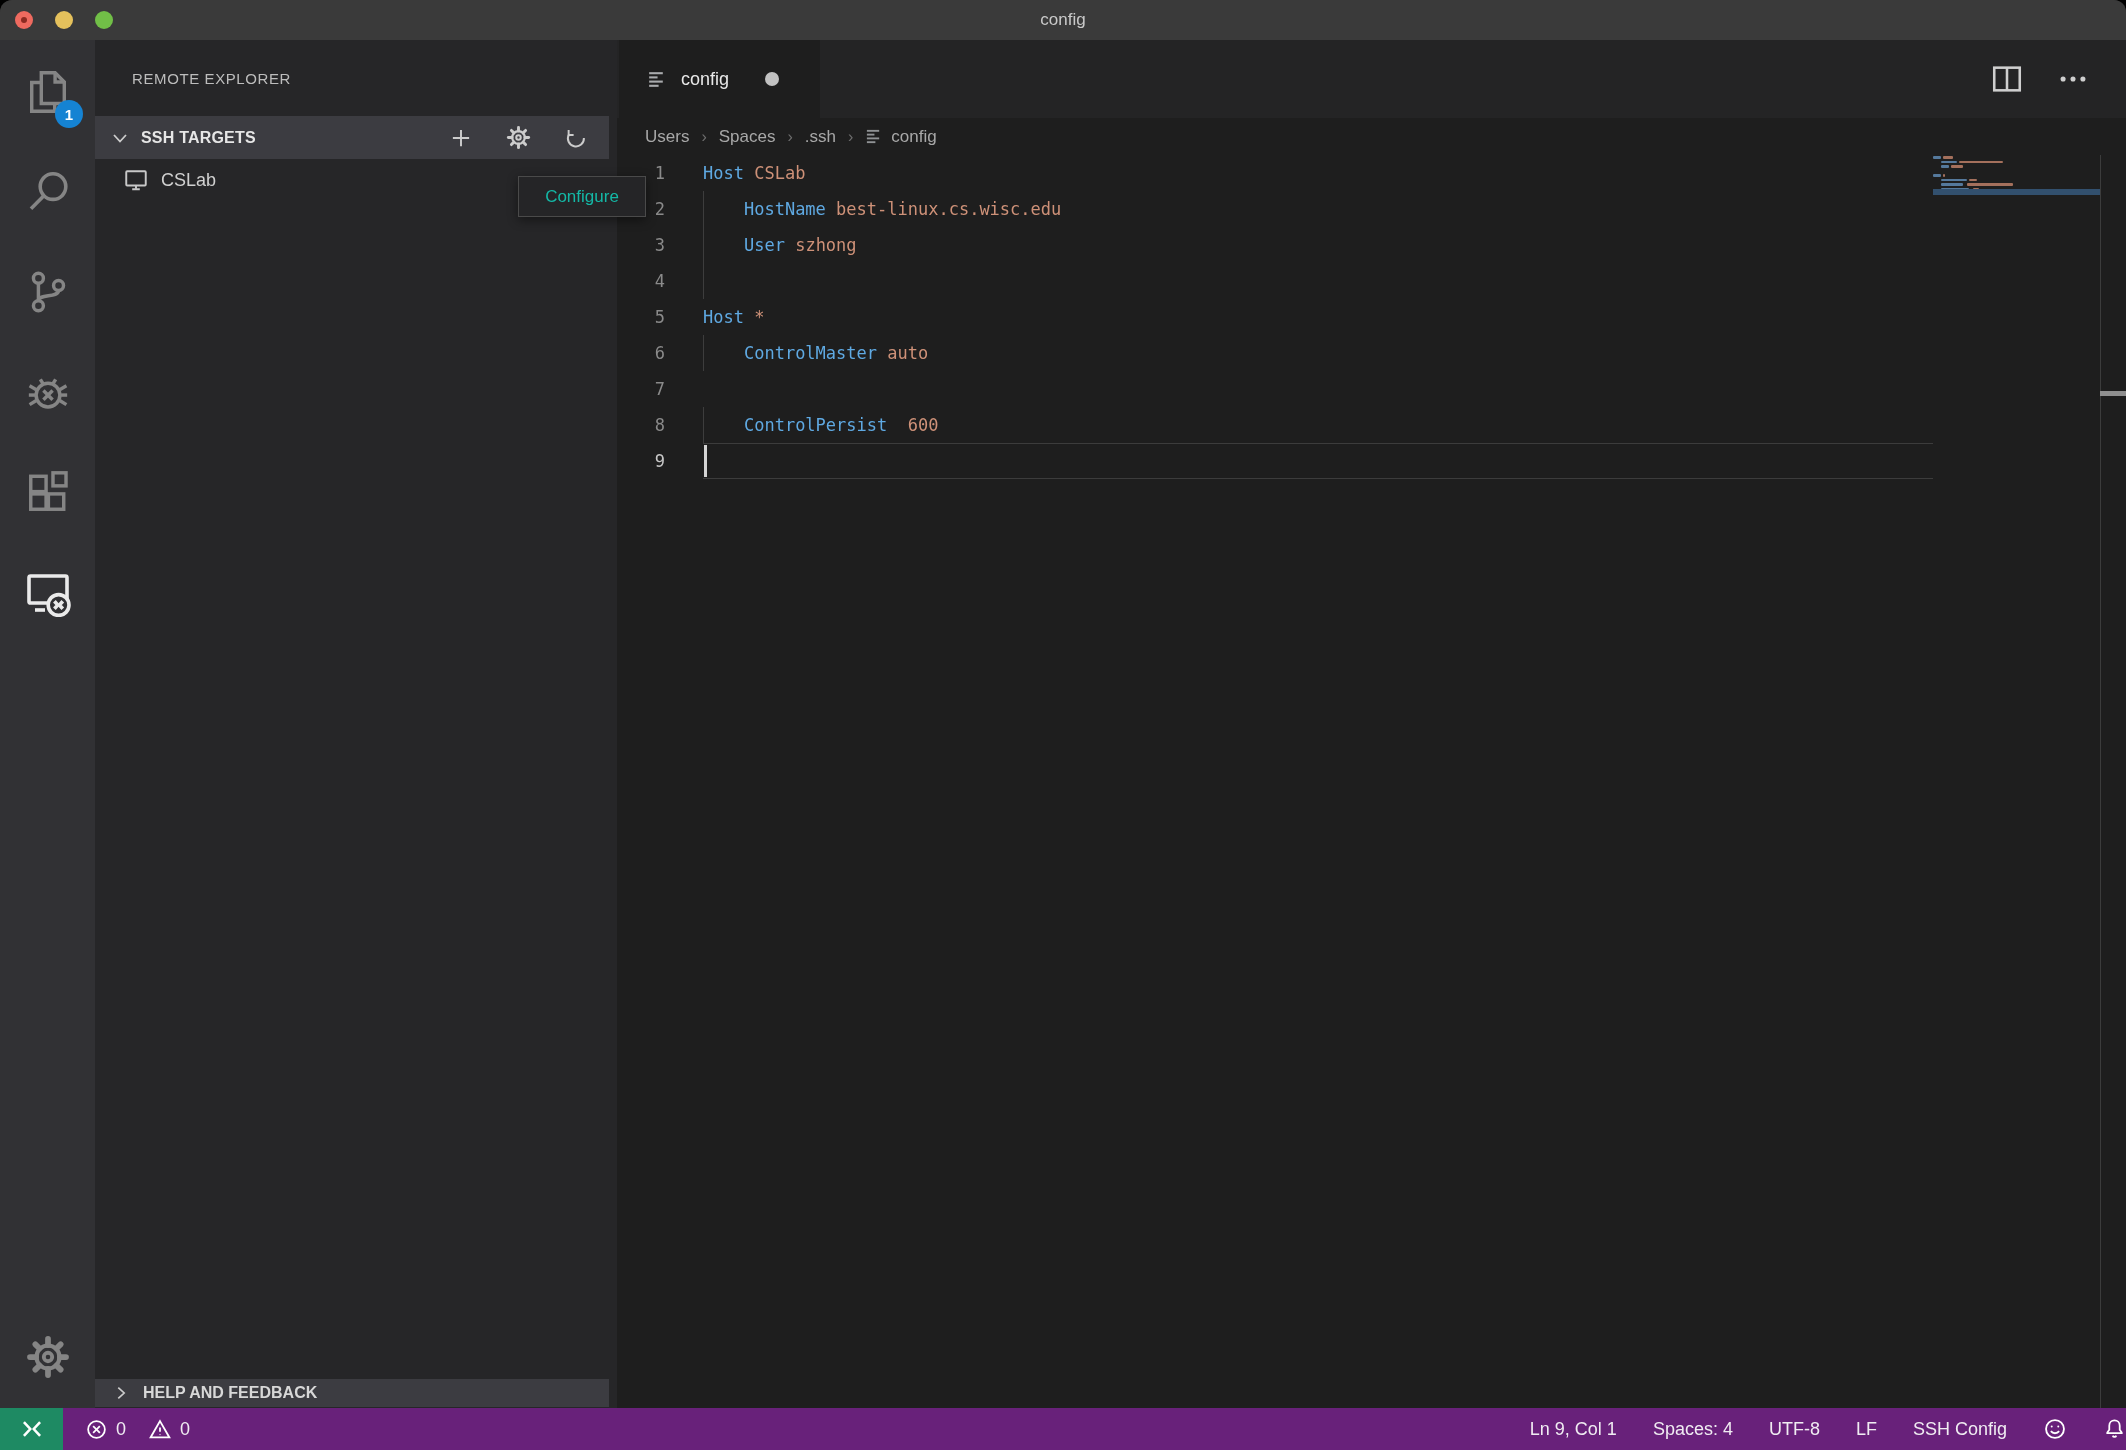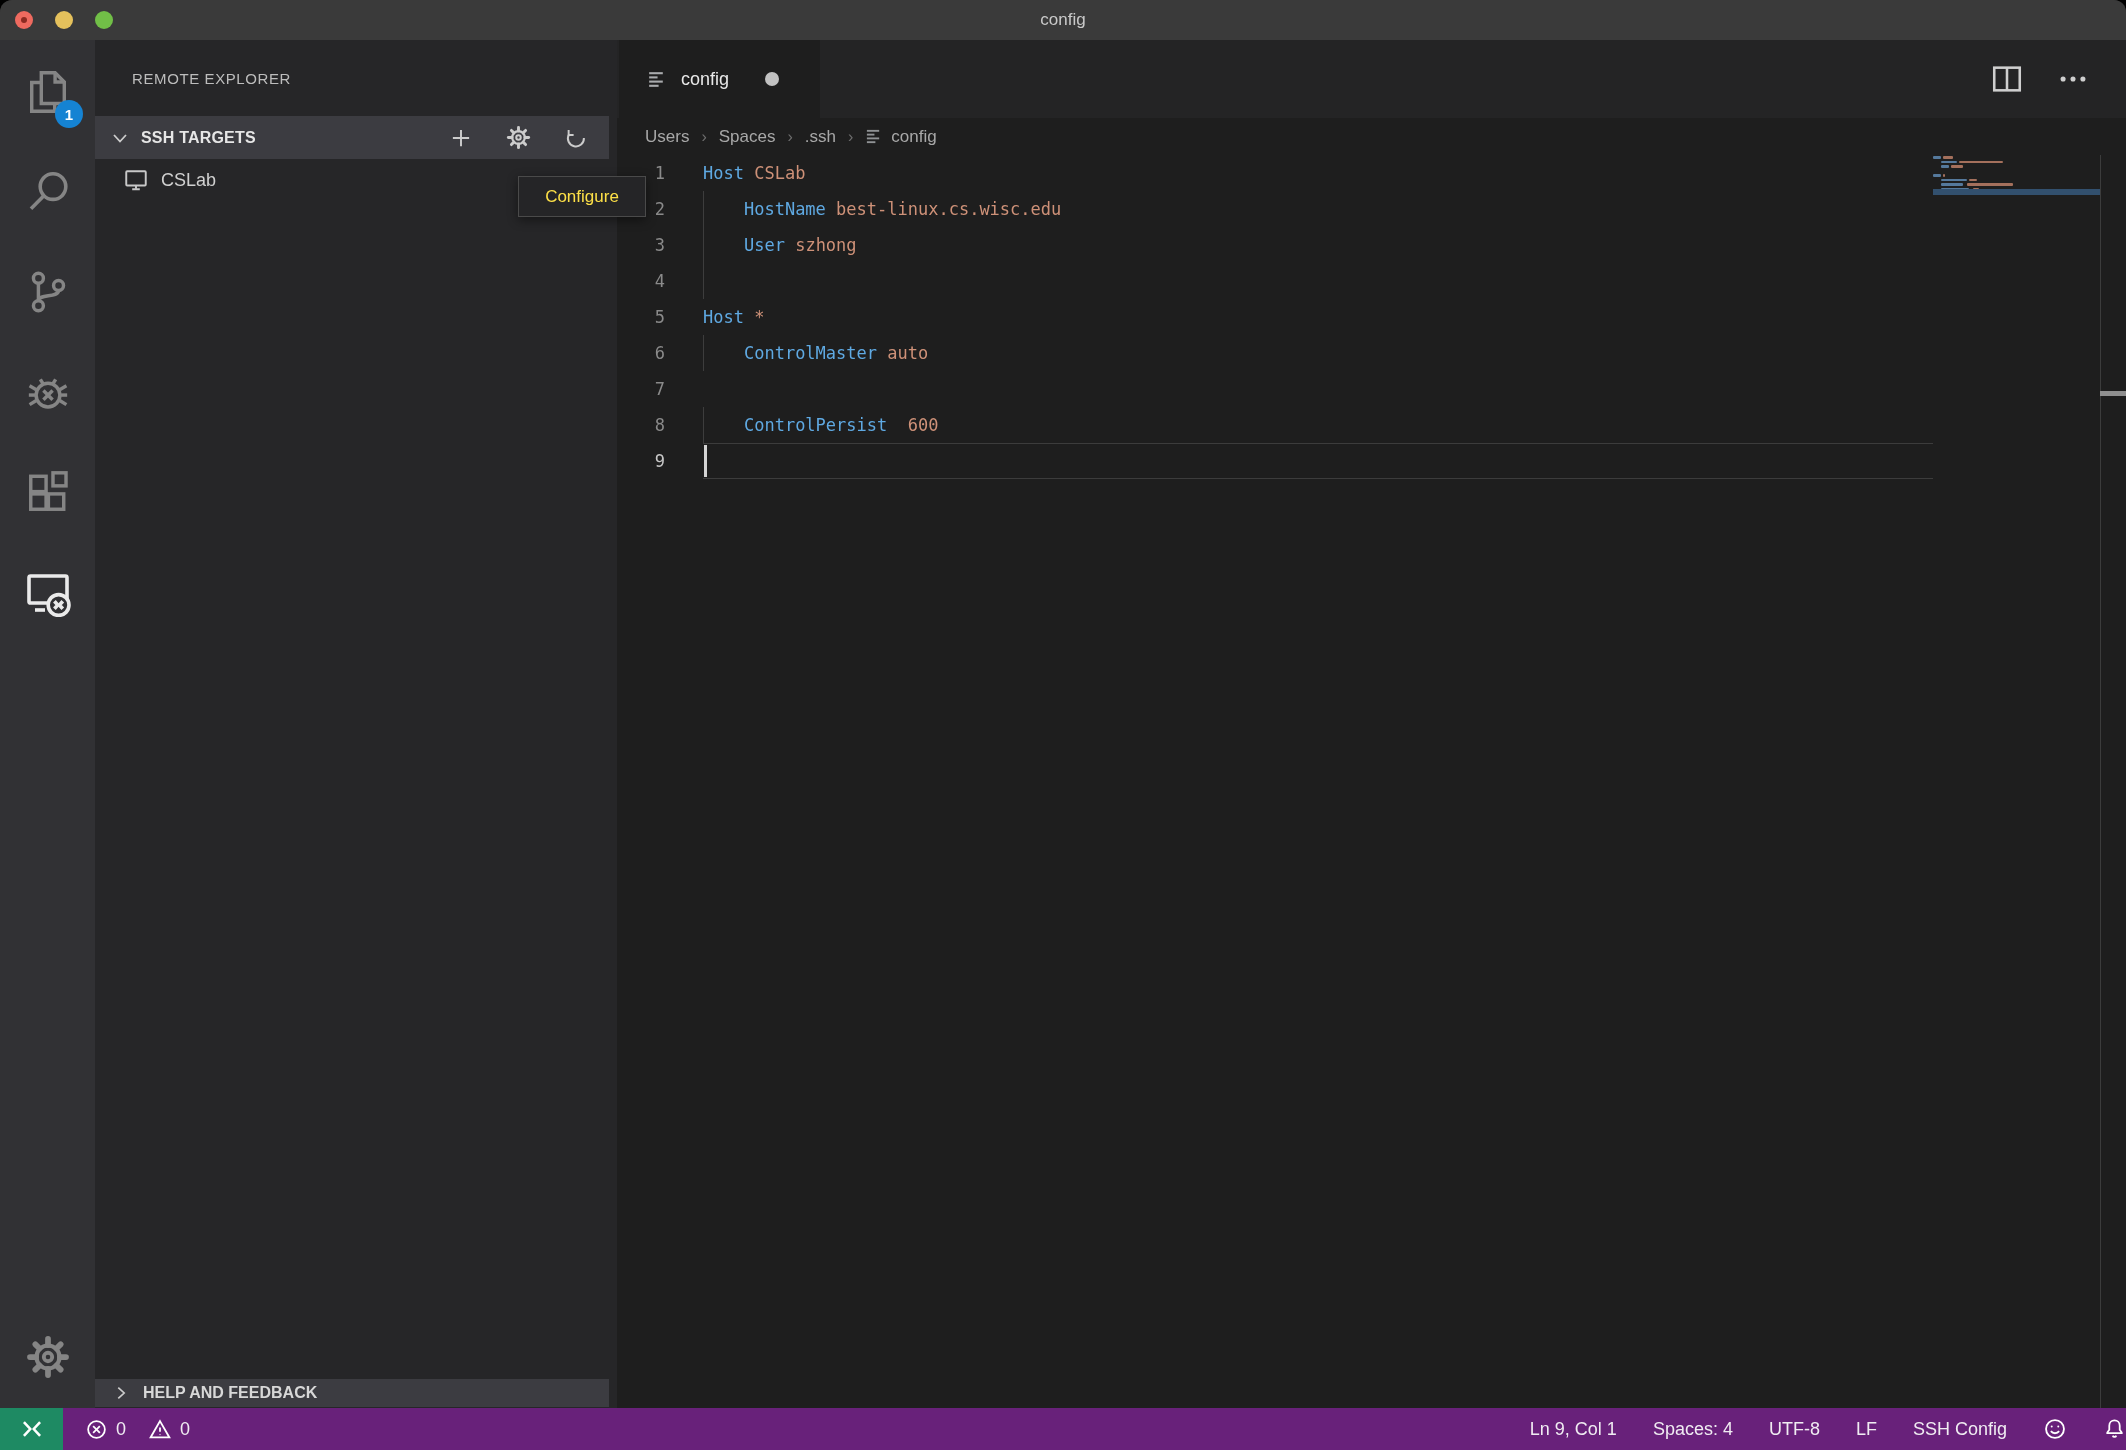--- a/index.html
+++ b/index.html
@@ -38,21 +38,21 @@
                 padding:0 20px 0 14px; cursor:pointer; }
   .sb-section .chev { display:flex; margin-right:10px; }
   .sb-section .chev svg, .sb-actions svg { stroke:#cccccc; fill:none; stroke-width:1.8; }
   .sb-section .label { color:#e6e6e6; font-size:16px; font-weight:bold; letter-spacing:0.2px; }
   .sb-actions { margin-left:auto; display:flex; gap:31px; align-items:center; }
   .sb-actions .act { display:flex; cursor:pointer; }
   .target-row { height:42px; display:flex; align-items:center; padding-left:27px; cursor:pointer; }
   .target-row svg { stroke:#c8c8c8; fill:none; stroke-width:1.8; margin-right:11px; }
   .target-row .label { color:#d0d0d0; font-size:18px; }
   .tooltip { position:absolute; left:423px; top:136px; min-width:128px; height:41px; background:#252527;
-             border:1px solid #4a4a4a; color:#fde047; font-size:17px; display:flex; align-items:center;
+             border:1px solid #4a4a4a; color:#14b8a6; font-size:17px; display:flex; align-items:center;
              justify-content:center; padding:0 14px; box-shadow:0 3px 10px rgba(0,0,0,.45); z-index:5; }
   .sb-help { position:absolute; left:0; bottom:1px; width:514px; height:28px; background:#3c3c41;
              display:flex; align-items:center; padding-left:16px; cursor:pointer; }
   .sb-help svg { stroke:#cccccc; fill:none; stroke-width:1.8; margin-right:12px; }
   .sb-help .label { color:#d8d8d8; font-size:16px; font-weight:bold; }
 
   
   .editor { position:absolute; left:617px; top:40px; width:1509px; height:1368px; background:#1e1e1e; }
   .tabstrip { position:absolute; left:0; top:0; width:1509px; height:78px; background:#242425; }
   .tab { position:absolute; left:2px; top:0; width:201px; height:78px; background:#1e1e1e;

